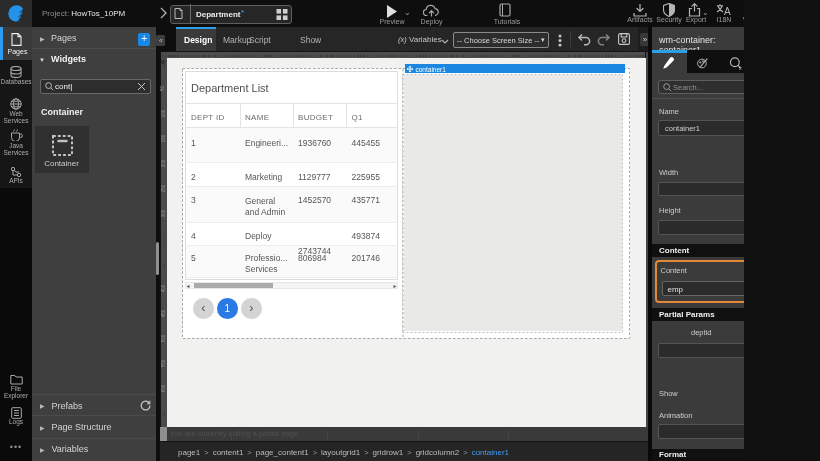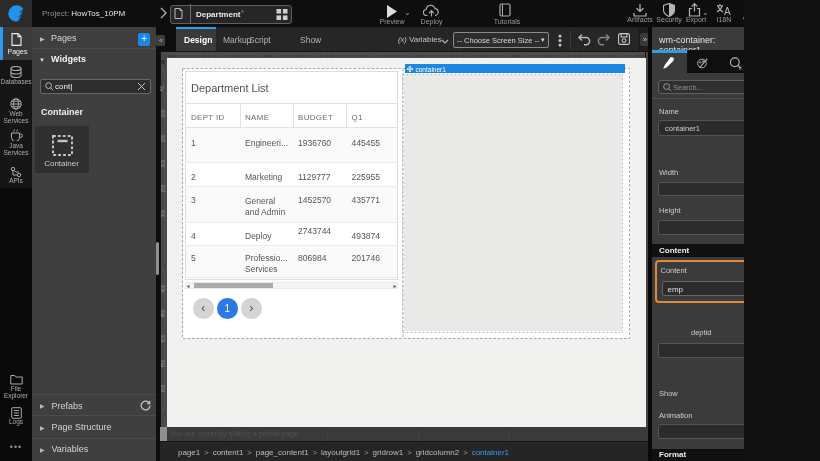--- a/index.html
+++ b/index.html
@@ -280,21 +280,21 @@
 <div class="ab" style="left:191px;top:172px;font-size:8.5px;color:#565656;">2</div>
 <div class="ab" style="left:245px;top:172px;font-size:8.5px;color:#565656;">Marketing</div>
 <div class="ab" style="left:298px;top:172px;font-size:8.5px;color:#565656;">1129777</div>
 <div class="ab" style="left:351.5px;top:172px;font-size:8.5px;color:#565656;">225955</div>
 <div class="ab" style="left:191px;top:195px;font-size:8.5px;color:#565656;">3</div>
 <div class="ab" style="left:245px;top:196px;font-size:8.5px;color:#565656;line-height:11px;">General<br>and Admin</div>
 <div class="ab" style="left:298px;top:195px;font-size:8.5px;color:#565656;">1452570</div>
 <div class="ab" style="left:351.5px;top:195px;font-size:8.5px;color:#565656;">435771</div>
 <div class="ab" style="left:191px;top:231px;font-size:8.5px;color:#565656;">4</div>
 <div class="ab" style="left:245px;top:231px;font-size:8.5px;color:#565656;">Deploy</div>
-<div class="ab" style="left:298px;top:226px;font-size:8.5px;color:#565656;">2743744</div>
+<div class="ab" style="left:298px;top:246px;font-size:8.5px;color:#565656;">2743744</div>
 <div class="ab" style="left:351.5px;top:231px;font-size:8.5px;color:#565656;">493874</div>
 <div class="ab" style="left:191px;top:252.5px;font-size:8.5px;color:#565656;">5</div>
 <div class="ab" style="left:245px;top:252.5px;font-size:8.5px;color:#565656;line-height:11px;">Professio...<br>Services</div>
 <div class="ab" style="left:298px;top:252.5px;font-size:8.5px;color:#565656;">806984</div>
 <div class="ab" style="left:351.5px;top:252.5px;font-size:8.5px;color:#565656;">201746</div>
 
 <div class="ab" style="left:185px;top:281.5px;width:213px;height:7.5px;background:#f4f4f4;border:1px solid #e9e9e9;"></div>
 <div class="ab" style="left:194px;top:282.5px;width:79px;height:5.5px;background:#ababab;"></div>
 <div class="ab" style="left:186.5px;top:281.5px;font-size:6px;color:#555;">◂</div>
 <div class="ab" style="left:393.5px;top:281.5px;font-size:6px;color:#555;">▸</div>
@@ -359,20 +359,21 @@
 <div class="sechead" style="top:244px;height:12.5px;">Content</div>
 <div class="ab" style="left:654.5px;top:260px;width:159.5px;height:43px;border:2px solid #e2883a;border-radius:4px;"></div>
 <div class="plabel" style="left:660.5px;top:265.5px;">Content</div>
 <div class="ab" style="left:662px;top:280.5px;width:128px;height:15px;background:#2b2b2b;border:1px solid #666;border-radius:2px;"></div>
 <div class="ab" style="left:667.5px;top:284.5px;font-size:8px;color:#e0e0e0;">emp</div>
 <div class="ab" style="left:781px;top:283.5px;font-size:8px;color:#ddd;">▾</div>
 <svg class="ab" style="left:797px;top:283px;" width="12" height="12" viewBox="0 0 24 24" fill="none" stroke="#ddd" stroke-width="2.2">
  <path d="M10 13a5 5 0 0 0 7.54.54l3-3a5 5 0 0 0-7.07-7.07l-1.72 1.71"></path>
  <path d="M14 11a5 5 0 0 0-7.54-.54l-3 3a5 5 0 0 0 7.07 7.07l1.71-1.71"></path>
 </svg>
+<div class="sechead" style="top:308px;height:13px;">Partial Params</div>
 <div class="plabel" style="left:659px;top:328px;padding-left:32px;">deptid</div>
 <div class="pinput" style="left:657.5px;top:342.5px;width:134.5px;height:15.5px;"></div>
 <div class="ab" style="left:794.5px;top:338.5px;width:21.5px;height:22px;border:2px solid #e2883a;border-radius:3px;"></div>
 <svg class="ab" style="left:799px;top:343.5px;" width="12" height="12" viewBox="0 0 24 24" fill="none" stroke="#ddd" stroke-width="2.2">
  <path d="M10 13a5 5 0 0 0 7.54.54l3-3a5 5 0 0 0-7.07-7.07l-1.72 1.71"></path>
  <path d="M14 11a5 5 0 0 0-7.54-.54l-3 3a5 5 0 0 0 7.07 7.07l1.71-1.71"></path>
 </svg>
 <div class="plabel" style="left:659px;top:389px;">Show</div>
 <div class="ab" style="left:760.5px;top:387px;width:19.5px;height:12px;background:#2196f3;border-radius:6px;"></div>
 <div class="ab" style="left:769px;top:388px;width:10px;height:10px;background:#fff;border-radius:50%;"></div>

